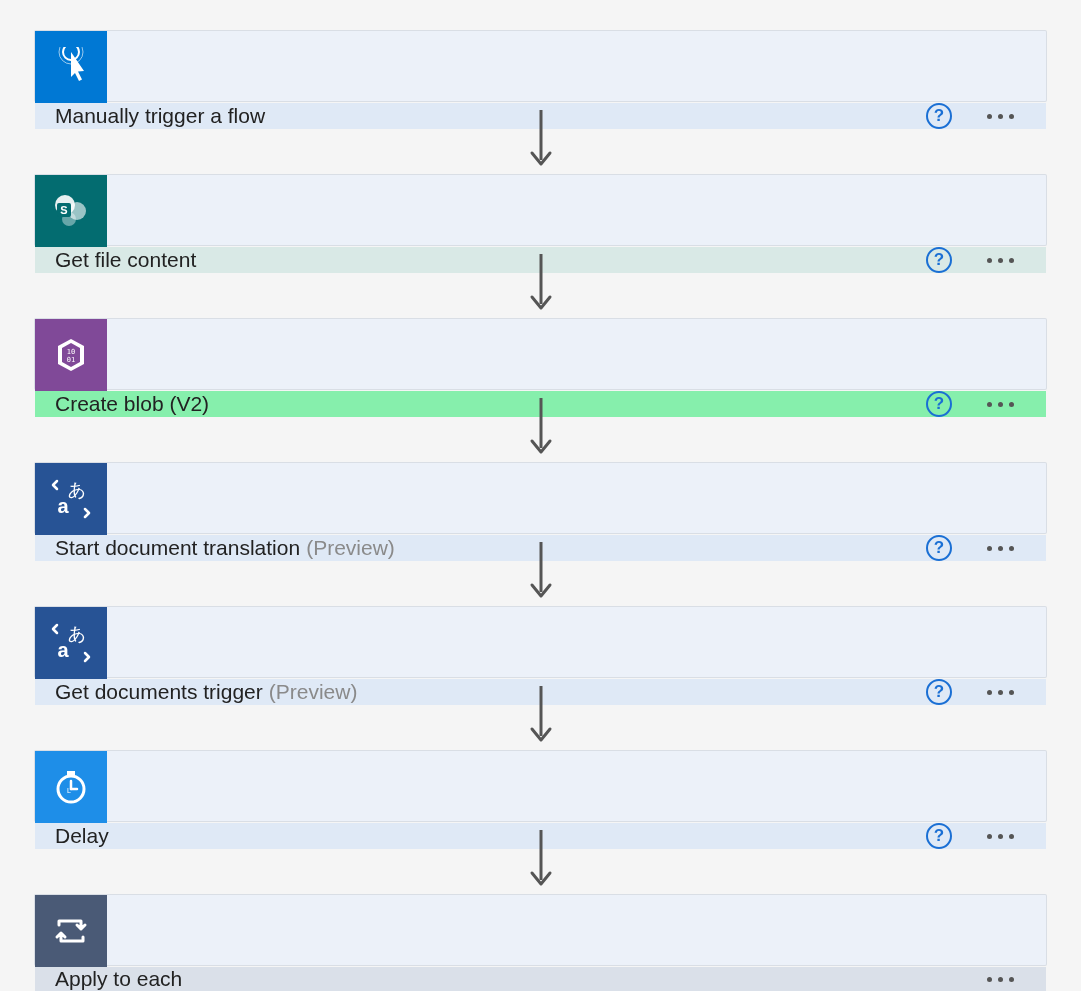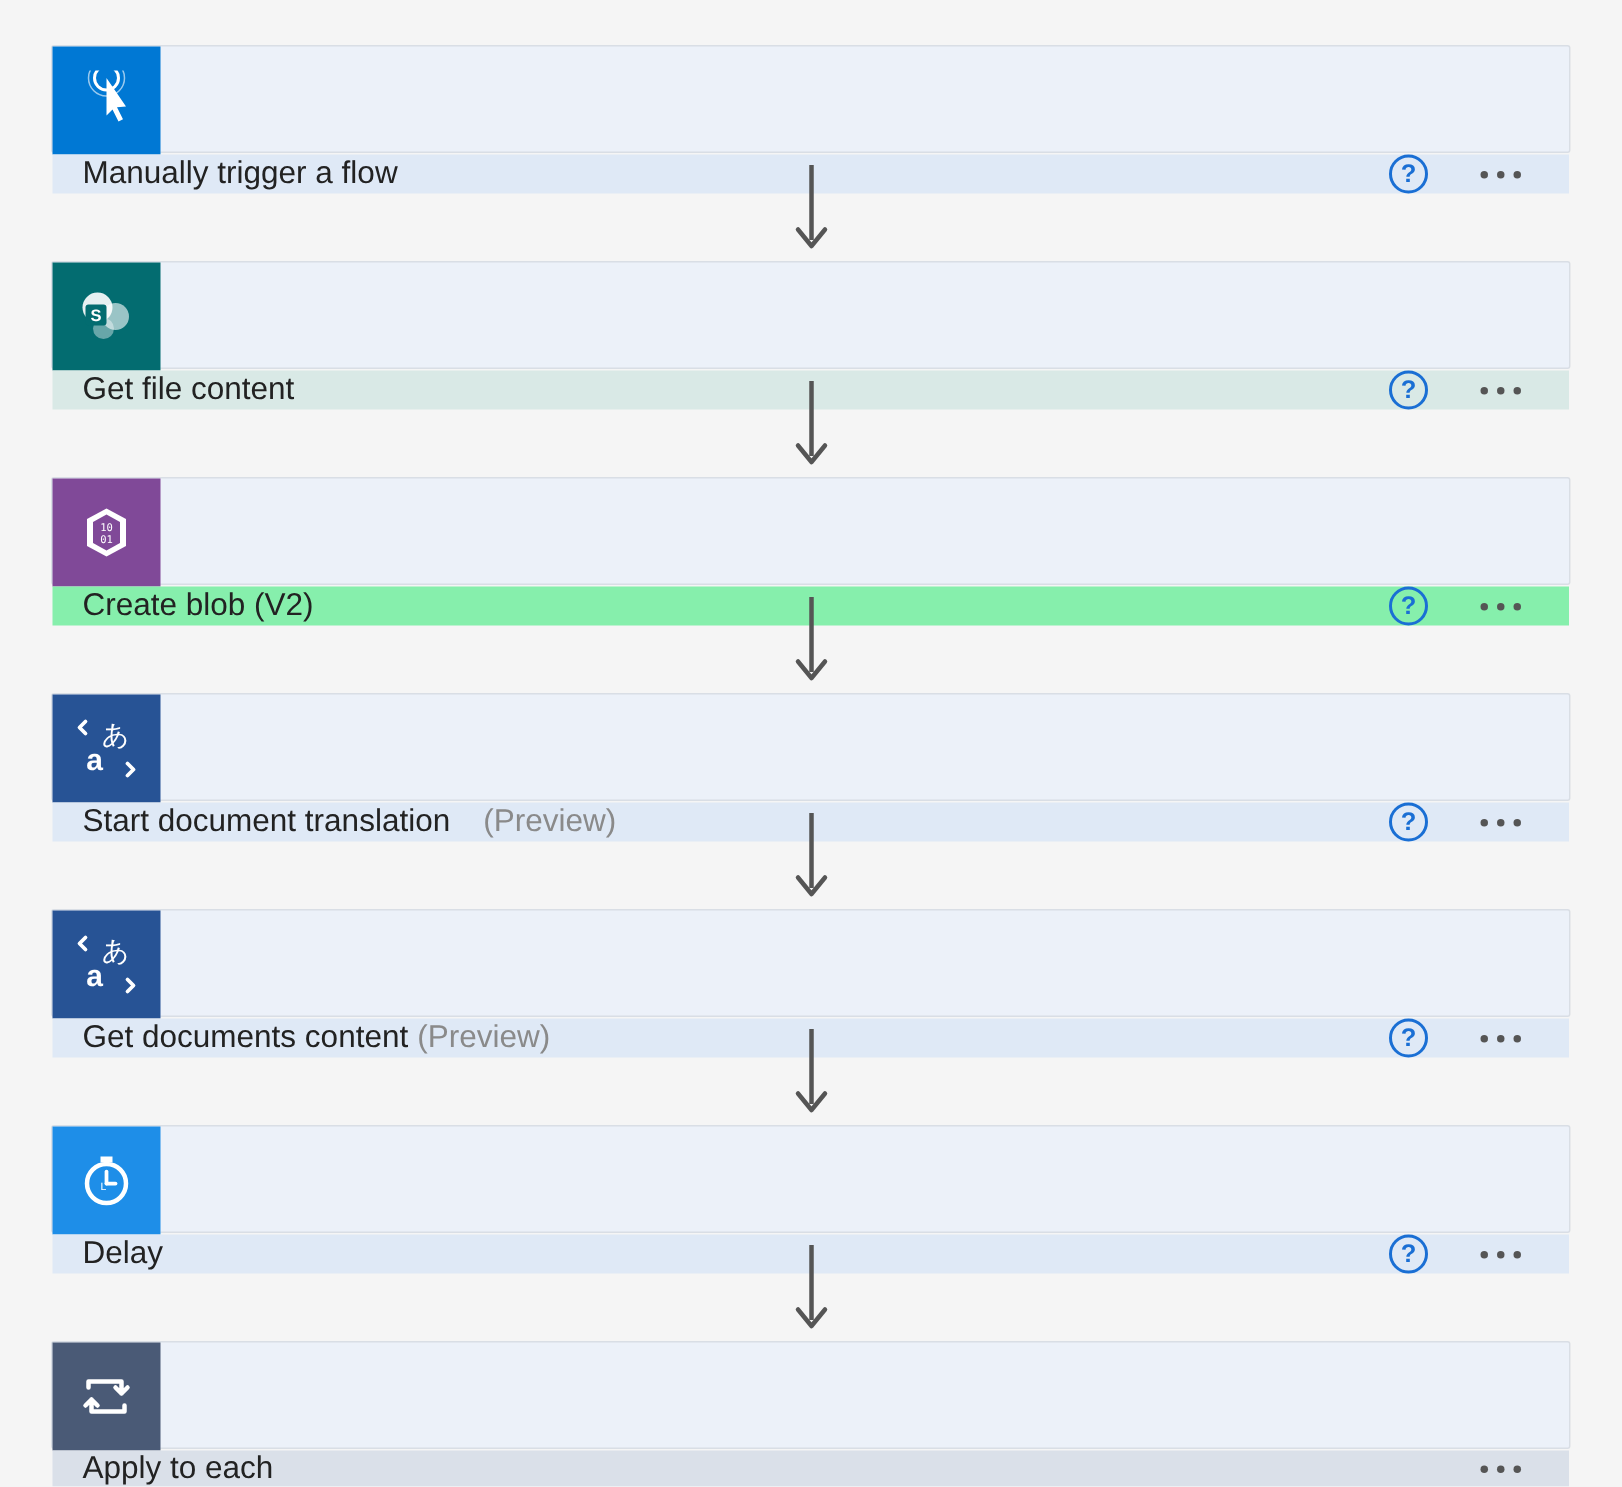--- a/index.html
+++ b/index.html
@@ -236,21 +236,21 @@
         <use href="#ic-arrow-down"></use>
       </svg>
     </div>
     <div class="step">
       <div class="icon-tile tile-darkblue">
         <svg viewBox="0 0 40 40">
           <use href="#ic-translate"></use>
         </svg>
       </div>
       <div class="step-inner body-lightblue">
-        <div style="flex: 1 1 0%; display: flex; align-items: baseline; gap: 16px;">
+        <div style="flex: 1 1 0%; display: flex; align-items: baseline;">
           <span class="title">Start document translation</span>
           <span class="suffix">(Preview)</span>
         </div>
         <div class="actions">
           <div class="help-btn">?</div>
           <div class="more-btn">
             <span></span>
             <span></span>
             <span></span>
           </div>
@@ -263,21 +263,21 @@
       </svg>
     </div>
     <div class="step">
       <div class="icon-tile tile-darkblue">
         <svg viewBox="0 0 40 40">
           <use href="#ic-translate"></use>
         </svg>
       </div>
       <div class="step-inner body-lightblue">
         <div style="flex: 1 1 0%; display: flex; align-items: baseline;">
-          <span class="title">Get documents content</span>
+          <span class="title">Get documents trigger</span>
           <span class="suffix">(Preview)</span>
         </div>
         <div class="actions">
           <div class="help-btn">?</div>
           <div class="more-btn">
             <span></span>
             <span></span>
             <span></span>
           </div>
         </div>

